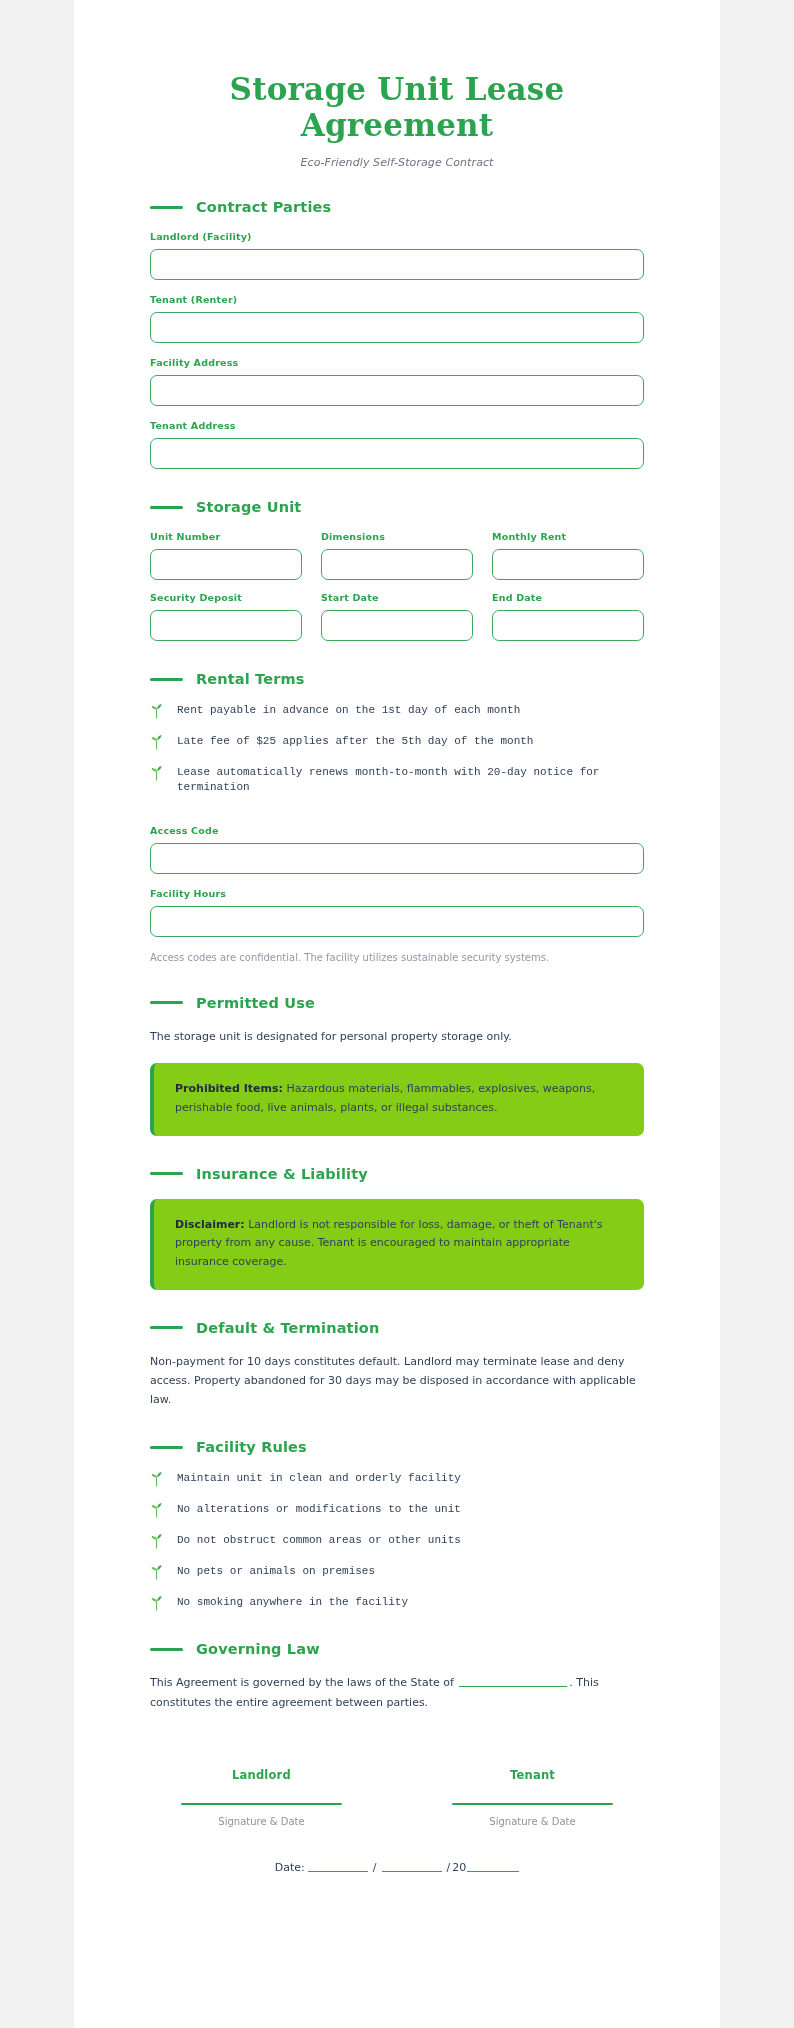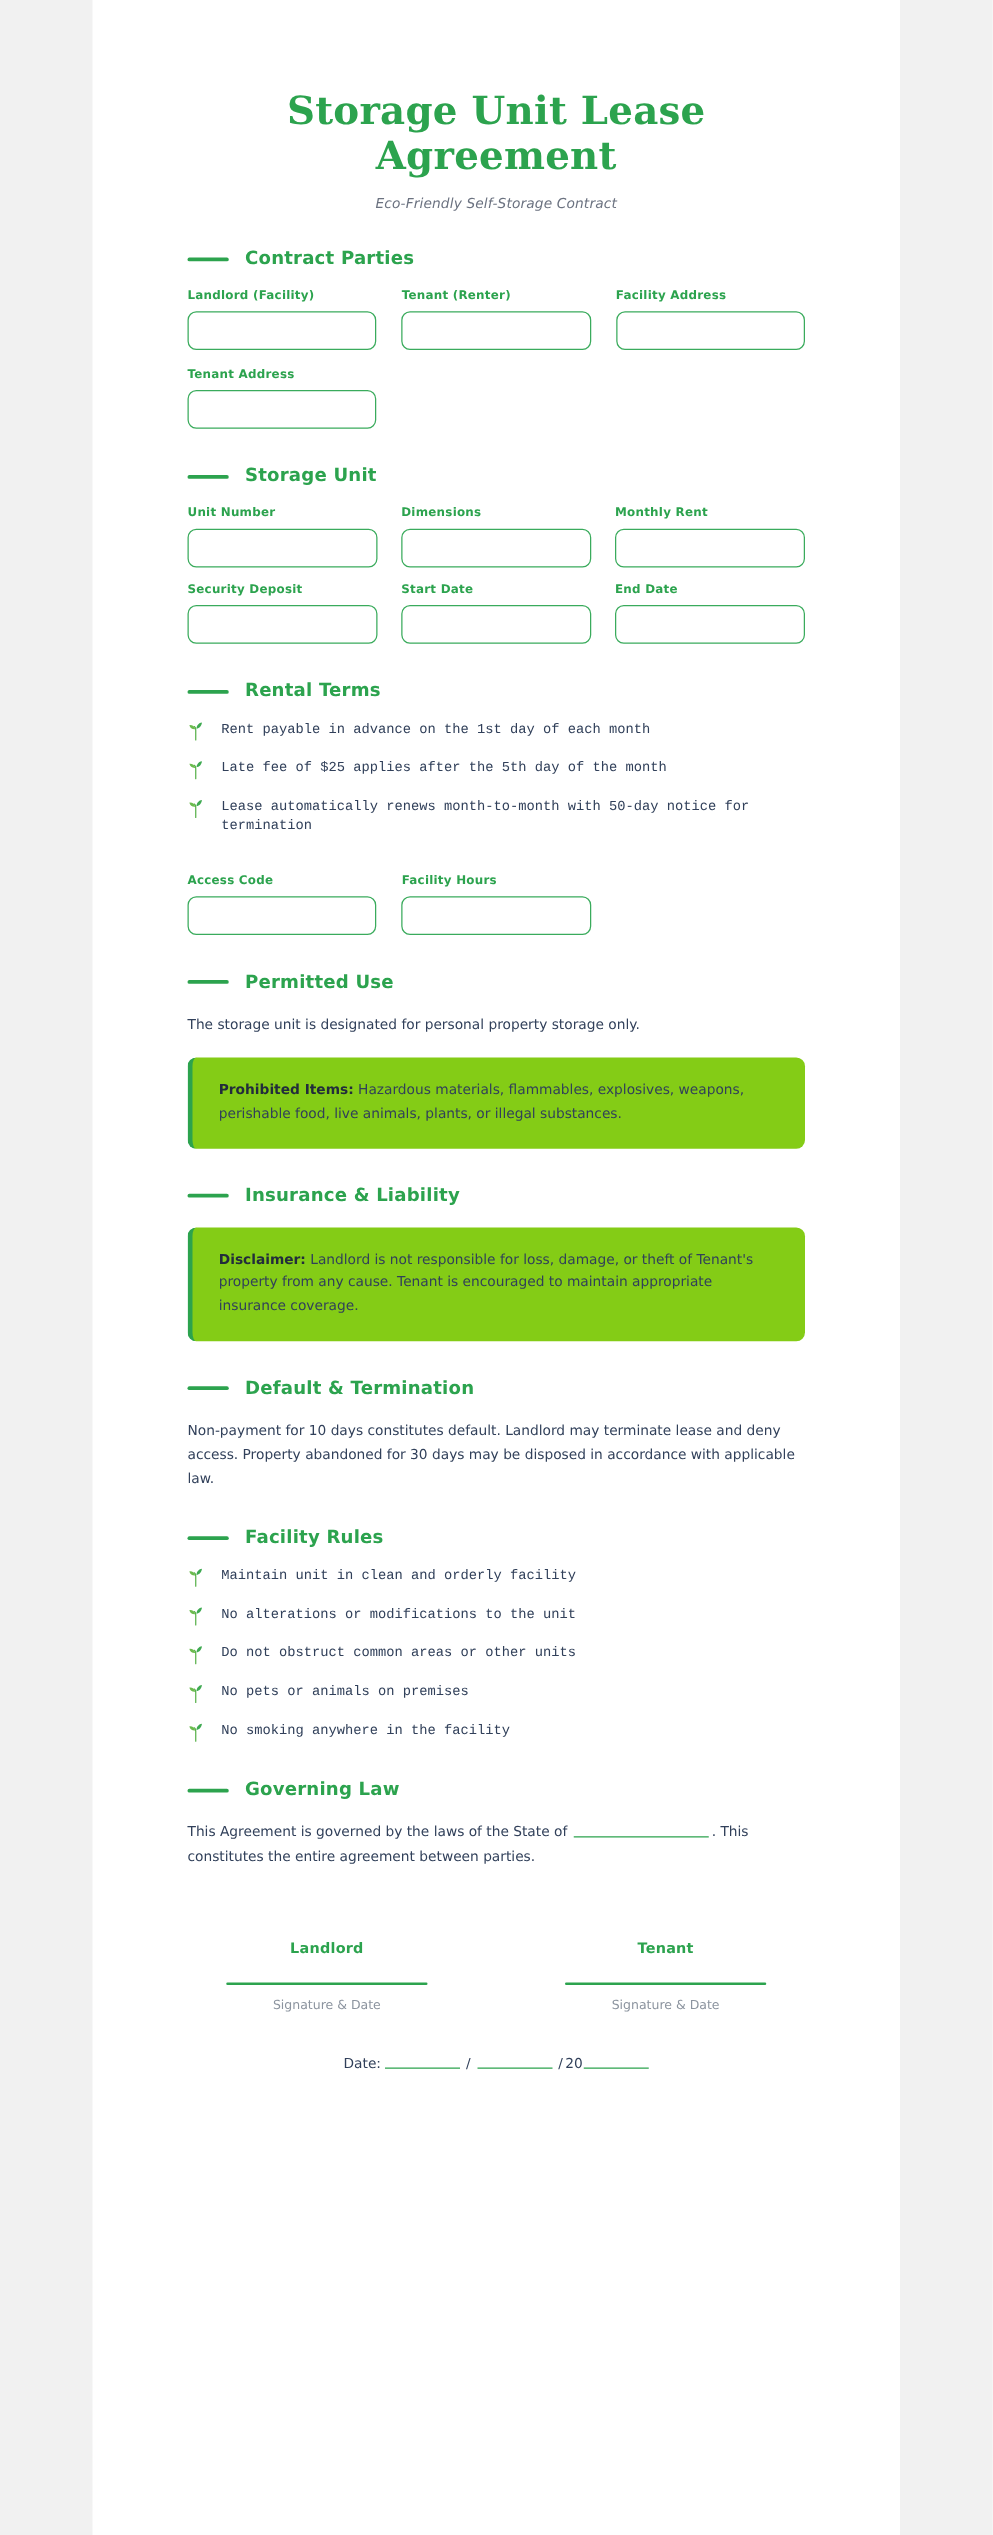--- a/index.html
+++ b/index.html
@@ -60,21 +60,21 @@
   .section-title {
     color: #2ca34e;
     font-size: 14.5px;
     font-weight: bold;
     letter-spacing: 0.15px;
   }
 
   
   .grid-2 {
     display: grid;
-    grid-template-columns: 1fr 1fr 1fr;
+    grid-template-columns: 1fr;
     column-gap: 20px;
     row-gap: 14px;
   }
   .grid-3 {
     display: grid;
     grid-template-columns: 1fr 1fr 1fr;
     column-gap: 19px;
     row-gap: 12px;
   }
   .field-label {
@@ -300,36 +300,37 @@
           <path d="M12.2 9.4 C12.6 4.8 15.6 1.4 19.8 1 C19.4 5.6 16.4 9 12.2 9.4 Z" fill="#3faa52"></path>
         </svg>
         <span class="bullet-text">Late fee of $25 applies after the 5th day of the month</span>
       </li>
       <li class="bullet-item">
         <svg class="sprout-icon" viewBox="0 0 24 26">
           <path d="M11.3 25 L11.3 11 C11.3 9 10.6 7.6 9.4 6.6" stroke="#58b14a" stroke-width="1.7" fill="none" stroke-linecap="round"></path>
           <path d="M10.6 10.2 C6.6 10.6 3.4 8.4 2.6 4.6 C6.6 4.2 9.8 6.4 10.6 10.2 Z" fill="#6cbb4e"></path>
           <path d="M12.2 9.4 C12.6 4.8 15.6 1.4 19.8 1 C19.4 5.6 16.4 9 12.2 9.4 Z" fill="#3faa52"></path>
         </svg>
-        <span class="bullet-text">Lease automatically renews month-to-month with 50-day notice for termination</span>
+        <span class="bullet-text">Lease automatically renews month-to-month with 20-day notice for termination</span>
       </li>
     </ul>
   </div>
 
   <div class="section">
     <div class="grid-2">
       <div>
         <label class="field-label">Access Code</label>
         <input class="field-box" type="text" value="" style="">
       </div>
       <div>
         <label class="field-label">Facility Hours</label>
         <input class="field-box" type="text" value="" style="">
       </div>
     </div>
+    <div class="note-text">Access codes are confidential. The facility utilizes sustainable security systems.</div>
   </div>
 
   <div class="section">
     <div class="section-head">
       <span class="section-rule"></span>
       <span class="section-title">Permitted Use</span>
     </div>
     <p class="body-text">The storage unit is designated for personal property storage only.</p>
     <div class="callout">
       <p class="callout-text"><b>Prohibited Items:</b><span> Hazardous materials, flammables, explosives, weapons, perishable food, live animals, plants, or illegal substances.</span></p>

